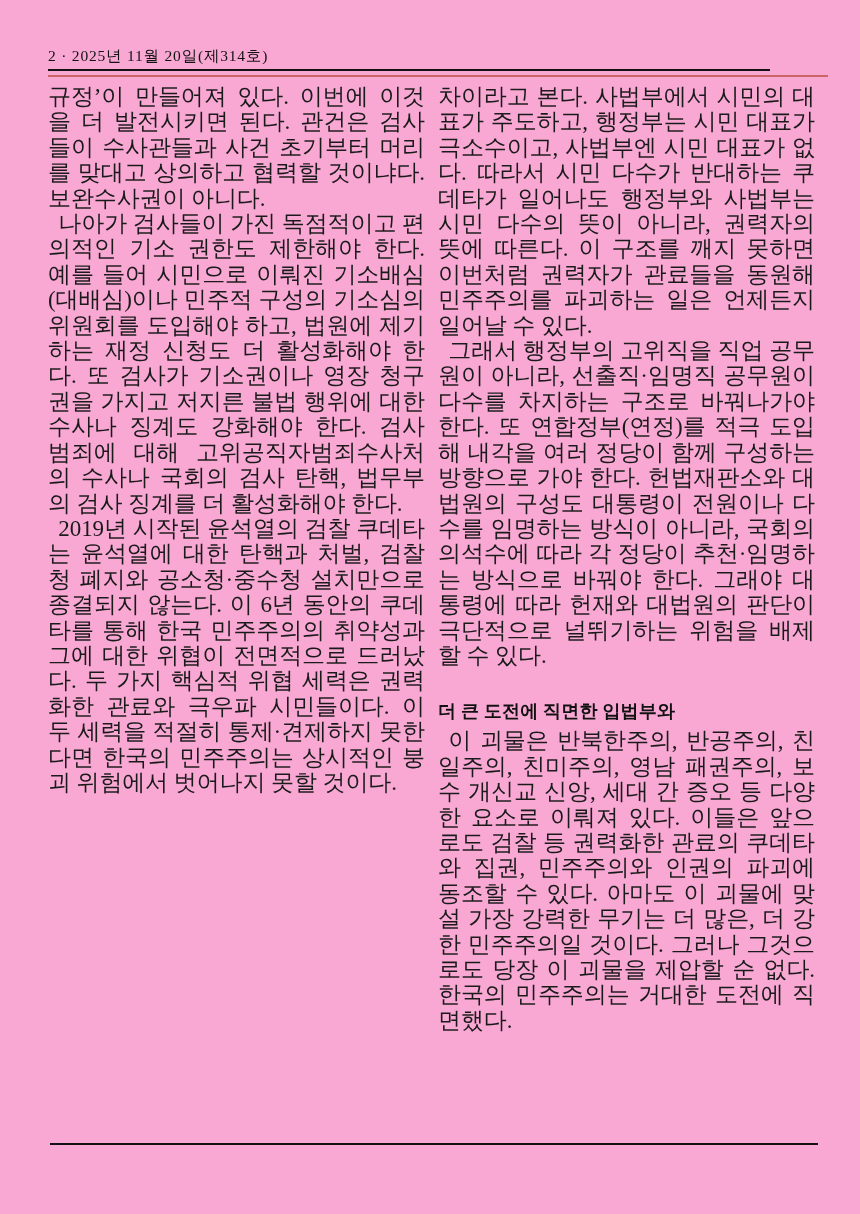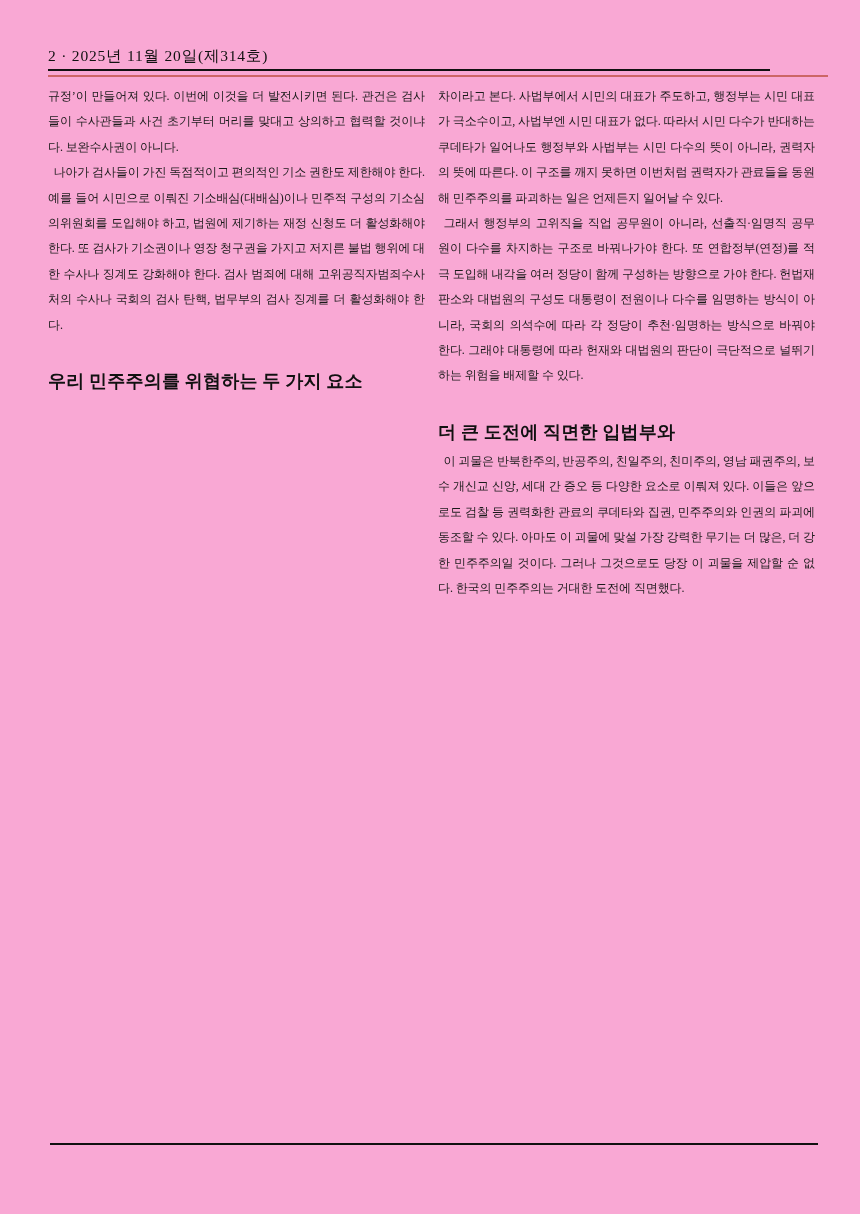--- a/index.html
+++ b/index.html
@@ -59,21 +59,21 @@
     top: 84px;
     width: 767px;
     display: flex;
     gap: 13px;
   }
   .col {
     width: 377px;
   }
   .para {
     margin: 0;
-    font-size: 12px;
+    font-size: 23px;
     line-height: 25.4px;
     text-align: justify;
     word-break: break-all;
     letter-spacing: -0.1px;
     color: #1a1a1a;
   }
   .para.indent {
     text-indent: 0.45em;
   }
   .heading {
@@ -92,21 +92,21 @@
 
   <div class="header-text">2 · 2025년 11월 20일(제314호)</div>
 
   <div class="rule-header-black"></div>
   <div class="rule-header-red"></div>
 
   <div class="columns">
     <div class="col">
         <p class="para">규정’이 만들어져 있다. 이번에 이것을 더 발전시키면 된다. 관건은 검사들이 수사관들과 사건 초기부터 머리를 맞대고 상의하고 협력할 것이냐다. 보완수사권이 아니다.</p>
         <p class="para indent">나아가 검사들이 가진 독점적이고 편의적인 기소 권한도 제한해야 한다. 예를 들어 시민으로 이뤄진 기소배심(대배심)이나 민주적 구성의 기소심의위원회를 도입해야 하고, 법원에 제기하는 재정 신청도 더 활성화해야 한다. 또 검사가 기소권이나 영장 청구권을 가지고 저지른 불법 행위에 대한 수사나 징계도 강화해야 한다. 검사 범죄에 대해 고위공직자범죄수사처의 수사나 국회의 검사 탄핵, 법무부의 검사 징계를 더 활성화해야 한다.</p>
-        <h2 class="heading">우리 민주주의를 위협하는 두 가지 요소</h2>
+        <p class="para indent">2019년 시작된 윤석열의 검찰 쿠데타는 윤석열에 대한 탄핵과 처벌, 검찰청 폐지와 공소청·중수청 설치만으로 종결되지 않는다. 이 6년 동안의 쿠데타를 통해 한국 민주주의의 취약성과 그에 대한 위협이 전면적으로 드러났다. 두 가지 핵심적 위협 세력은 권력화한 관료와 극우파 시민들이다. 이 두 세력을 적절히 통제·견제하지 못한다면 한국의 민주주의는 상시적인 붕괴 위험에서 벗어나지 못할 것이다.</p>
       </div>
     <div class="col">
         <p class="para">차이라고 본다. 사법부에서 시민의 대표가 주도하고, 행정부는 시민 대표가 극소수이고, 사법부엔 시민 대표가 없다. 따라서 시민 다수가 반대하는 쿠데타가 일어나도 행정부와 사법부는 시민 다수의 뜻이 아니라, 권력자의 뜻에 따른다. 이 구조를 깨지 못하면 이번처럼 권력자가 관료들을 동원해 민주주의를 파괴하는 일은 언제든지 일어날 수 있다.</p>
         <p class="para indent">그래서 행정부의 고위직을 직업 공무원이 아니라, 선출직·임명직 공무원이 다수를 차지하는 구조로 바꿔나가야 한다. 또 연합정부(연정)를 적극 도입해 내각을 여러 정당이 함께 구성하는 방향으로 가야 한다. 헌법재판소와 대법원의 구성도 대통령이 전원이나 다수를 임명하는 방식이 아니라, 국회의 의석수에 따라 각 정당이 추천·임명하는 방식으로 바꿔야 한다. 그래야 대통령에 따라 헌재와 대법원의 판단이 극단적으로 널뛰기하는 위험을 배제할 수 있다.</p>
         <h2 class="heading">더 큰 도전에 직면한 입법부와</h2>
         <p class="para indent">이 괴물은 반북한주의, 반공주의, 친일주의, 친미주의, 영남 패권주의, 보수 개신교 신앙, 세대 간 증오 등 다양한 요소로 이뤄져 있다. 이들은 앞으로도 검찰 등 권력화한 관료의 쿠데타와 집권, 민주주의와 인권의 파괴에 동조할 수 있다. 아마도 이 괴물에 맞설 가장 강력한 무기는 더 많은, 더 강한 민주주의일 것이다. 그러나 그것으로도 당장 이 괴물을 제압할 순 없다. 한국의 민주주의는 거대한 도전에 직면했다.</p>
       </div>
   </div>
 
   <div class="rule-footer"></div>

